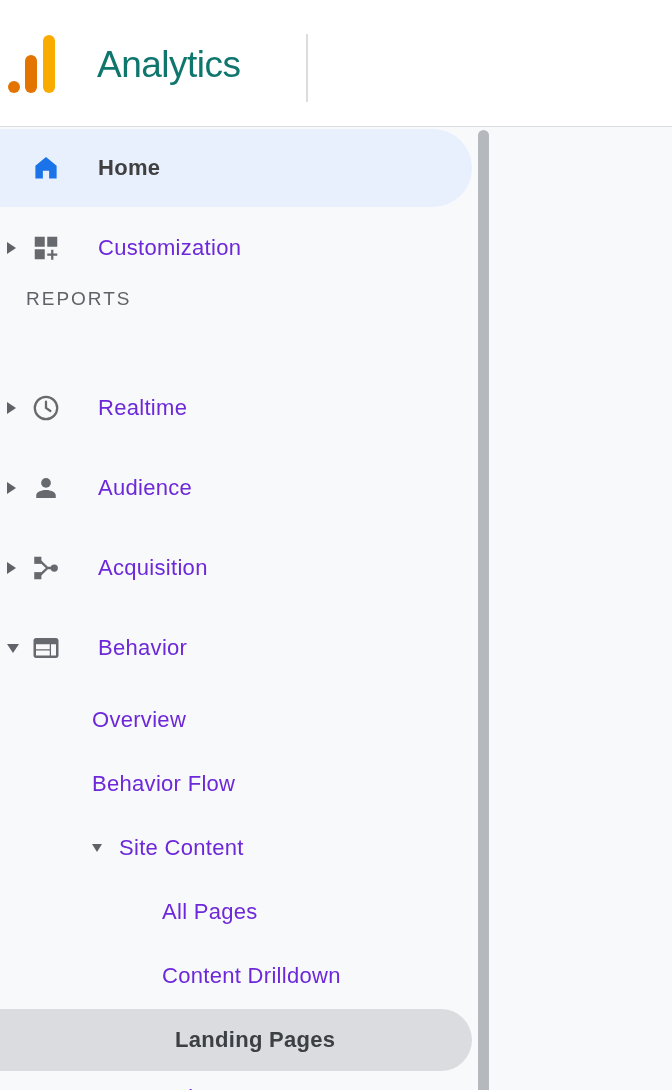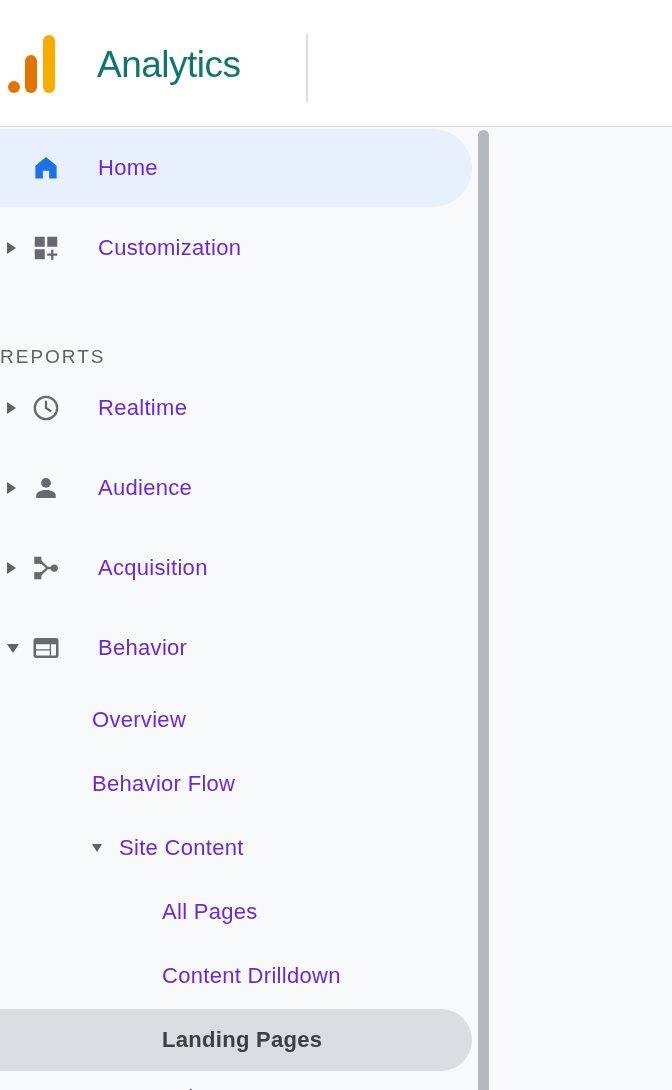--- a/index.html
+++ b/index.html
@@ -35,36 +35,36 @@
 
   
   .sidebar { position:absolute; left:0; top:128px; width:473px; }
   .item { position:relative; display:flex; align-items:center; cursor:pointer; }
   .item-main   { height:80px; padding-left:4px; }
   .item-sub    { height:64px; padding-left:92px; }
   .item-sub-expand { height:64px; padding-left:72px;margin-left:20px; }
   .item-subsub { height:64px; padding-left:162px; }
   .item-clipped { align-items:flex-start; padding-top:13px; }
   .section-header {
-    height:80px; display:flex; align-items:flex-end; 
+    height:80px; display:flex; align-items:flex-start; padding-left:26px;
     font-size:19px; letter-spacing:2px; color:#5f6368;
   }
   .pill {
     position:absolute; left:0; top:1px; bottom:1px; width:472px; z-index:0;
   }
   .pill-blue { background:#e8f0fe; border-radius:0 39px 39px 0; }
   .pill-gray { background:#dadce0; border-radius:0 32px 32px 0; }
   .expander { position:relative; z-index:1; width:26px; display:flex; align-items:center; padding-left:3px; }
   .tri-right { width:0; height:0; border-top:6px solid transparent; border-bottom:6px solid transparent; border-left:9px solid #5f6368; }
   .tri-down  { width:0; height:0; border-left:6px solid transparent; border-right:6px solid transparent; border-top:9px solid #5f6368; }
   .expander-inline { margin-right:17px; display:flex; align-items:center; }
   .icon-box { position:relative; z-index:1; width:32px; margin-right:36px; display:flex; align-items:center; justify-content:center; }
   .label { position:relative; z-index:1; font-size:22px; color:#6d28d9; letter-spacing:0.3px; white-space:nowrap; }
-  .item-selected-main .label { color:#6d28d9; font-weight:normal; }
-  .item-selected-gray .label { color:#3c4043; font-weight:bold; }
+  .item-selected-main .label { color:#404040; font-weight:bold; }
+  .item-selected-gray .label { color:#3c4043; font-weight:bold;margin-left:13px; }
 
   
   .scrollbar {
     position:absolute; left:478px; top:130px; width:11px; height:960px;
     background:#b5b8bc; border-radius:7px 7px 0 0; cursor:pointer;
   }
 
   
   .main-area { position:absolute; left:490px; top:128px; right:0; bottom:0; background:#f8f9fa; }
 </style>

